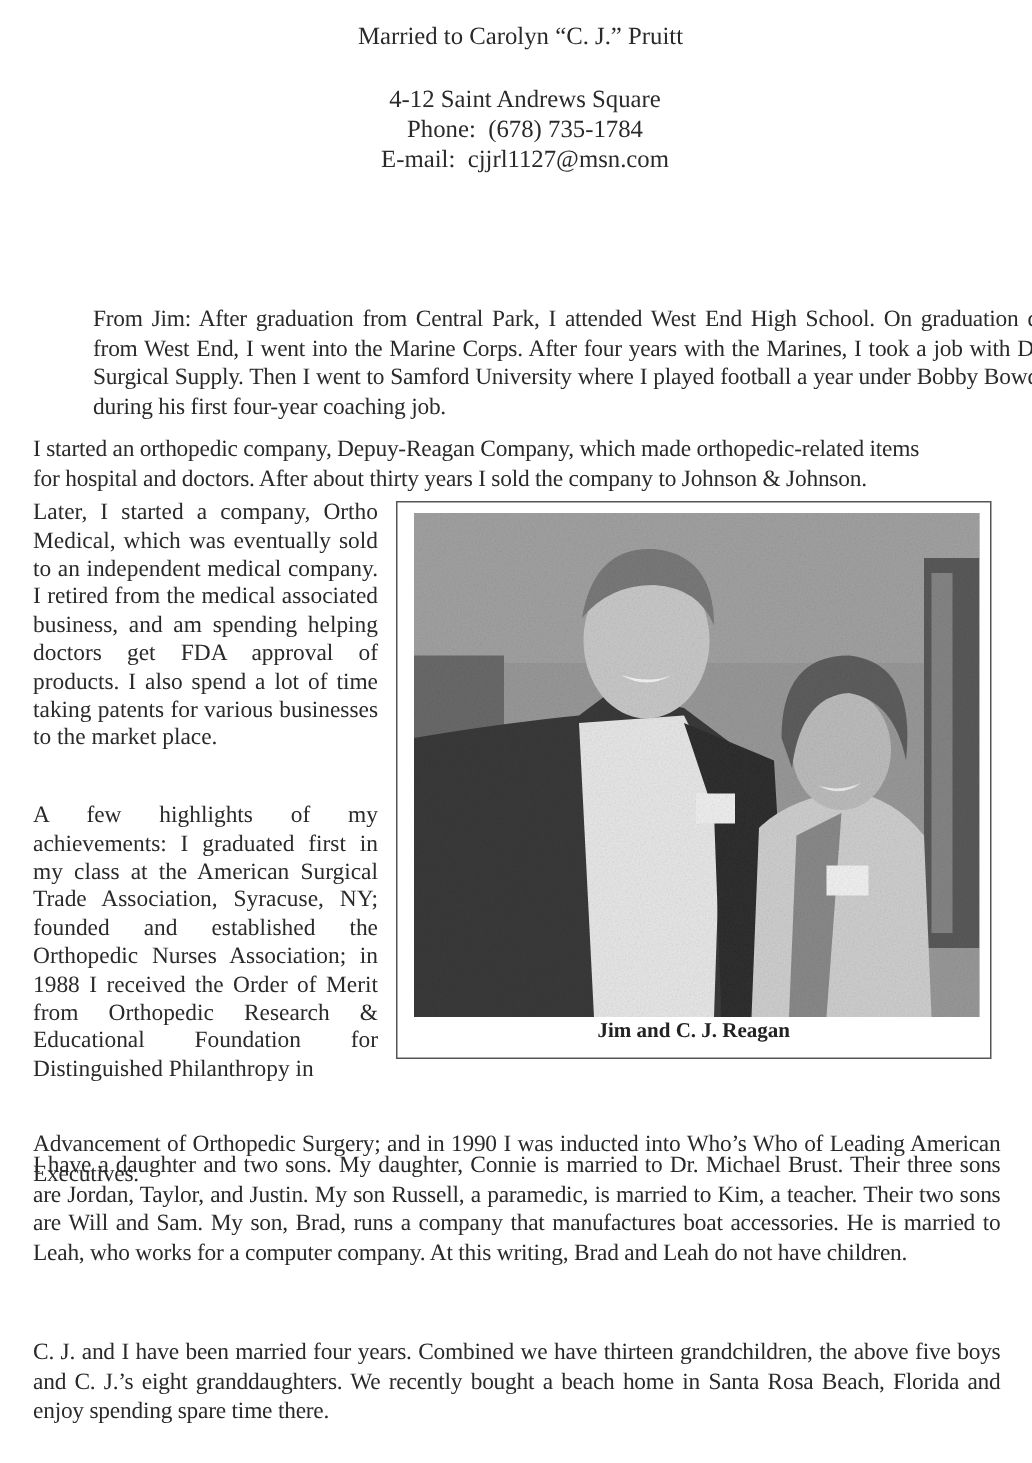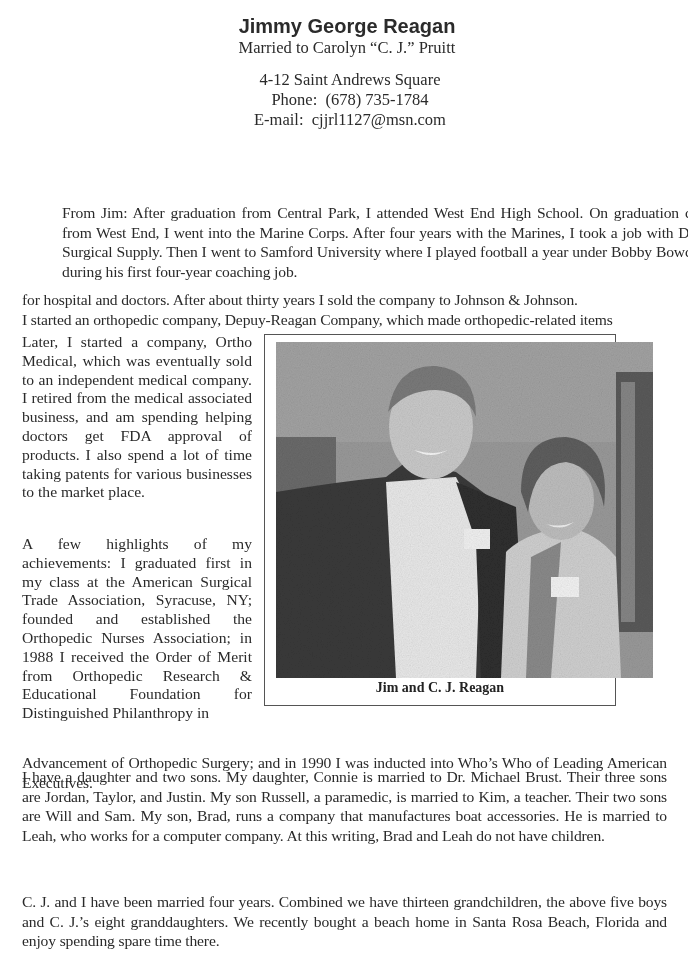--- a/index.html
+++ b/index.html
@@ -6,21 +6,21 @@
     body {
       width: 688px; height: 975px; position: relative; overflow: hidden;
       font-family: "Liberation Serif", serif; color: #2a2a2a;
     }
     .header { position: absolute; top: 14px; left: 0; width: 688px; text-align: center; }
     .name {
       font-family: "Liberation Sans", sans-serif; font-weight: bold;
       font-size: 20px; line-height: 24px; color: #2b2b2b; margin-left: 6px;
     }
     .married { font-size: 16.5px; line-height: 20px; margin-left: 6px; }
-    .contact { margin-top: 12px; font-size: 16.5px; line-height: 20px; margin-left: 12px; }
+    .contact { margin-top: 22px; font-size: 16.5px; line-height: 20px; margin-left: 12px; }
     .contact div { white-space: pre; }
 
     .p {
       position: absolute; left: 22px; width: 645px;
       font-size: 15.6px; line-height: 19.5px; text-align: justify;
       text-align-last: left; letter-spacing: -0.15px;
     }
     .p1 { top: 203px; margin-left: 40px; }
     .p2 { top: 290px; }
     .p2 .line { display: block; }
@@ -28,50 +28,49 @@
       position: absolute; left: 22px; width: 230px;
       font-size: 15.6px; line-height: 18.8px; text-align: justify;
     }
     .side1 { top: 333px; }
     .side2 { top: 535px; }
     .cont { top: 753px; }
     .p4 { top: 767px; }
     .p5 { top: 892px; }
 
     .figure {
-      position: absolute; left: 264px; top: 334px; width: 352px; height: 372px;
+      position: absolute; left: 264px; top: 334px; width: 397px; height: 372px;
       border: 1.5px solid #555; background: #fff; box-sizing: border-box;
     }
     .photo {
       position: absolute; left: 11px; top: 7px; width: 377px; height: 336px;
       background: #8e8e8e; overflow: hidden;
     }
     .caption {
       position: absolute; left: 0; width: 100%; top: 344px; text-align: center;
       font-weight: bold; font-size: 14px; line-height: 18px; color: #222;
     }
   </style>
 </head>
 <body>
 
 <div class="header">
-  <div class="name">Jimmy George Reagan</div>
   <div class="married">Married to Carolyn “C. J.” Pruitt</div>
   <div class="contact">
     <div>4-12 Saint Andrews Square</div>
     <div>Phone:  (678) 735-1784</div>
     <div>E-mail:  cjjrl1127@msn.com</div>
   </div>
 </div>
 
 <div class="p p1">From Jim:  After graduation from Central Park, I attended West End High School.  On graduation day from West End, I went into the Marine Corps.  After four years with the Marines, I took a job with Durr Surgical Supply.  Then I went to Samford University where I played football a year under Bobby Bowden during his first four-year coaching job.</div>
 
 <div class="p p2">
+  <span class="line">I started an orthopedic company, Depuy-Reagan Company, which made orthopedic-related items</span>
   <span class="line">for hospital and doctors.  After about thirty years I sold the company to Johnson &amp; Johnson.</span>
-  <span class="line">I started an orthopedic company, Depuy-Reagan Company, which made orthopedic-related items</span>
 </div>
 
 <div class="side side1">Later, I started a company, Ortho Medical, which was eventually sold to an independent medical company.  I retired from the medical associated business, and am spending helping doctors get FDA approval of products.  I also spend a lot of time taking patents for various businesses to the market place.</div>
 <div class="side side2">A few highlights of my achievements: I graduated first in my class at the American Surgical Trade Association, Syracuse, NY; founded and established the Orthopedic Nurses Association; in 1988 I received the Order of Merit from Orthopedic Research &amp; Educational Foundation for Distinguished Philanthropy in</div>
 <div class="p cont">Advancement of Orthopedic Surgery; and in 1990 I was inducted into Who’s Who of Leading American Executives.</div>
 <div class="p p4">I have a daughter and two sons.  My daughter, Connie is married to Dr. Michael Brust.  Their three sons are Jordan, Taylor, and Justin.  My son Russell, a paramedic, is married to Kim, a teacher.  Their two sons are Will and Sam.  My son, Brad, runs a company that manufactures boat accessories.  He is married to Leah, who works for a computer company.  At this writing, Brad and Leah do not have children.</div>
 <div class="p p5">C. J. and I have been married four years.  Combined we have thirteen grandchildren, the above five boys and C. J.’s eight granddaughters.  We recently bought a beach home in Santa Rosa Beach, Florida and enjoy spending spare time there.</div>
 
 <div class="figure">
   <div class="photo" title="Black-and-white photo of a smiling man in a dark jacket and open white shirt standing beside a smiling woman in a light jacket with a name tag">

